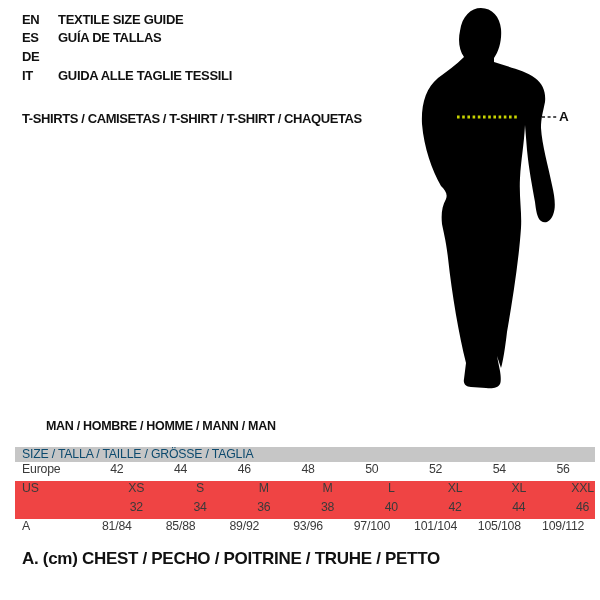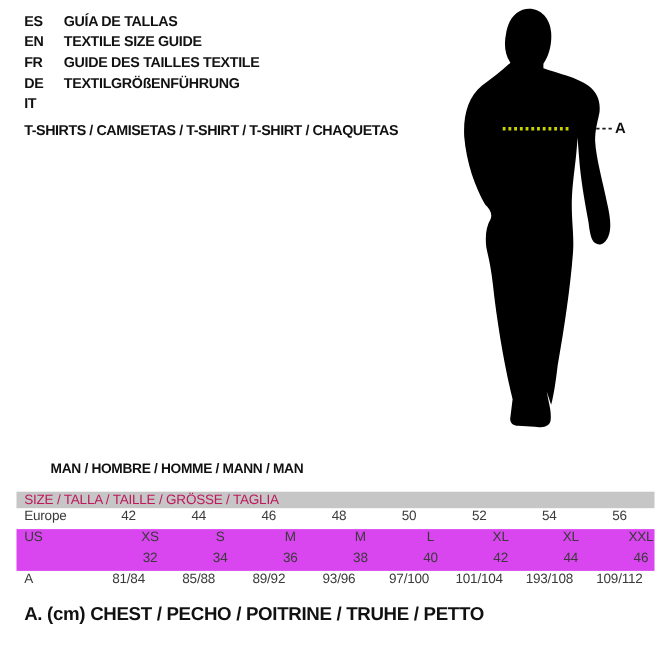--- a/index.html
+++ b/index.html
@@ -40,55 +40,51 @@
     font-size:12.5px; font-weight:bold; letter-spacing:-0.3px; white-space:nowrap;margin-left:24px;
   }
 
   
   .size-table {
     position:absolute; left:15px; top:447px; width:580px;
     font-size:12.3px; color:#3a3a3a; letter-spacing:-0.2px;
   }
   .t-header {
     height:15px; line-height:15px;
-    background:#c6c6c6; padding-left:7px; color:#be185d; white-space:nowrap;
+    background:#c6c6c6; padding-left:7px; color:#0c4a6e; white-space:nowrap;
   }
   .t-row { display:flex; height:19px; align-items:flex-start; }
-  .t-row.bg-gray { background:#d946ef;gap:39px; }
+  .t-row.bg-gray { background:#ef4444;gap:39px; }
   .t-label { width:70px; padding-left:7px; }
   .t-cell { flex:1; text-align:center; }
 
   
   .footnote {
     position:absolute; left:22px; top:549px;
     font-size:17px; font-weight:bold; letter-spacing:-0.3px; white-space:nowrap;
   }
 </style>
 </head>
 <body>
 
 <div class="lang-list">
   <div class="lang-row">
+    <span class="lang-code">EN</span>
+    <span class="lang-text">TEXTILE SIZE GUIDE</span>
+  </div>
+  <div class="lang-row">
     <span class="lang-code">ES</span>
     <span class="lang-text">GUÍA DE TALLAS</span>
   </div>
   <div class="lang-row">
-    <span class="lang-code">EN</span>
-    <span class="lang-text">TEXTILE SIZE GUIDE</span>
-  </div>
-  <div class="lang-row">
-    <span class="lang-code">FR</span>
-    <span class="lang-text">GUIDE DES TAILLES TEXTILE</span>
-  </div>
-  <div class="lang-row">
     <span class="lang-code">DE</span>
-    <span class="lang-text">TEXTILGRÖßENFÜHRUNG</span>
   </div>
   <div class="lang-row">
     <span class="lang-code">IT</span>
+    <span class="lang-text">GUIDA ALLE TAGLIE TESSILI</span>
   </div>
 </div>
 
 <div class="category">
   <div>T-SHIRTS / CAMISETAS / T-SHIRT / T-SHIRT / CHAQUETAS</div>
 </div>
 
 <svg class="figure-svg" viewBox="415 0 155 395" aria-hidden="true">
   <path d="M 464 57
            C 459 50, 458 40, 460 31
@@ -171,18 +167,18 @@
   </div>
 
   <div class="t-row">
     <div class="t-label">A</div>
     <div class="t-cell">81/84</div>
     <div class="t-cell">85/88</div>
     <div class="t-cell">89/92</div>
     <div class="t-cell">93/96</div>
     <div class="t-cell">97/100</div>
     <div class="t-cell">101/104</div>
-    <div class="t-cell">193/108</div>
+    <div class="t-cell">105/108</div>
     <div class="t-cell">109/112</div>
   </div>
 </div>
 
 <div class="footnote">A. (cm) CHEST / PECHO / POITRINE / TRUHE / PETTO</div>
 
 </body></html>

